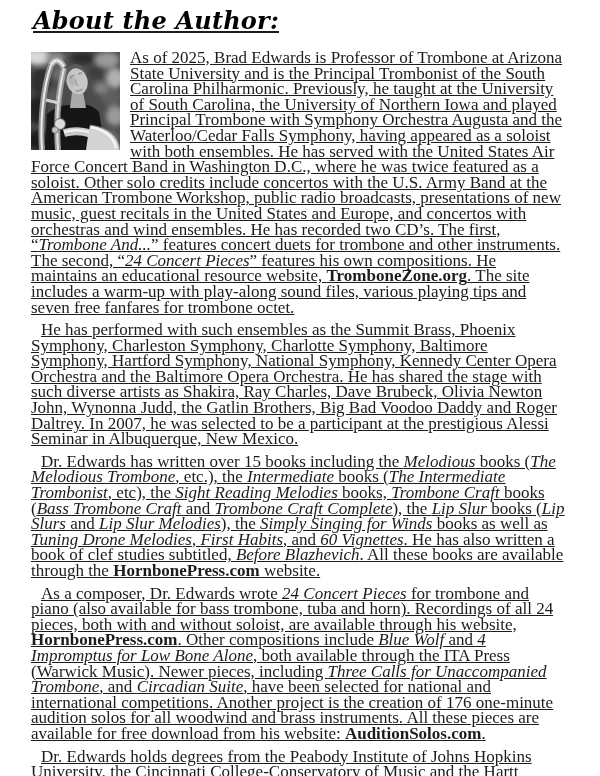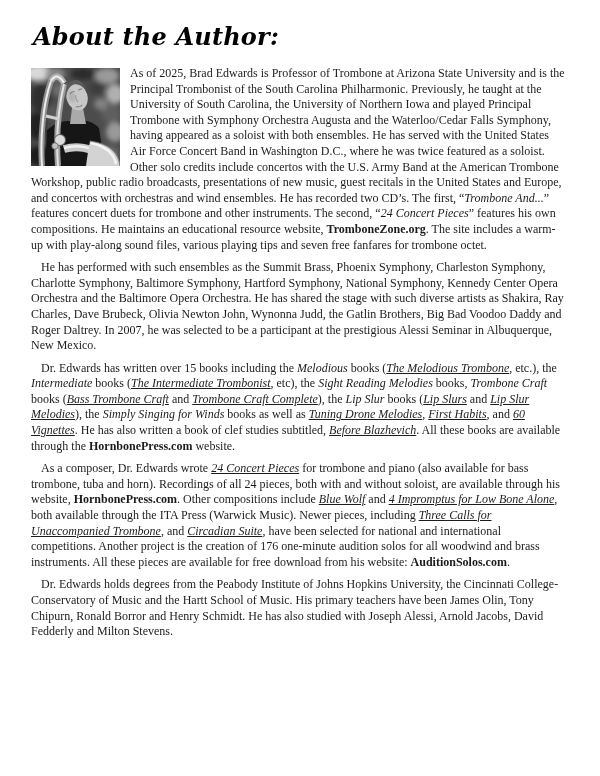--- a/index.html
+++ b/index.html
@@ -8,21 +8,22 @@
     height: 776px;
     background: #ffffff;
     color: #1c1c1c;
     font-family: "Liberation Serif", serif;
     overflow: hidden;
   }
   .page {
     box-sizing: border-box;
     width: 600px;
     height: 776px;
-    padding: 24px 34px 0 31px;
+    padding: 8px 34px 0 31px;
+    text-decoration: underline;
   }
   .page-title {
     font-family: "DejaVu Serif", "Liberation Serif", serif;
     font-style: italic;
     font-weight: bold;
     font-size: 24px;
     line-height: 26px;
     color: #000;
     margin: 0 0 16px 2px;
     letter-spacing: 0.2px;
@@ -31,21 +32,21 @@
   .photo {
     float: left;
     width: 89px;
     height: 98px;
     margin: 2px 10px 3px 0;
     background: #444;
     overflow: hidden;
   }
   .photo svg { display: block; }
   .para {
-    font-size: 12px;
+    font-size: 17px;
     line-height: 15.6px;
     margin: 0 1px 7px 0;
     text-align: left;
   }
   .para.indent { text-indent: 10px; }
   .it { font-style: italic; }
   .bd { font-weight: bold; }
   .ul { text-decoration: underline; cursor: pointer; }
 </style>
 </head>

